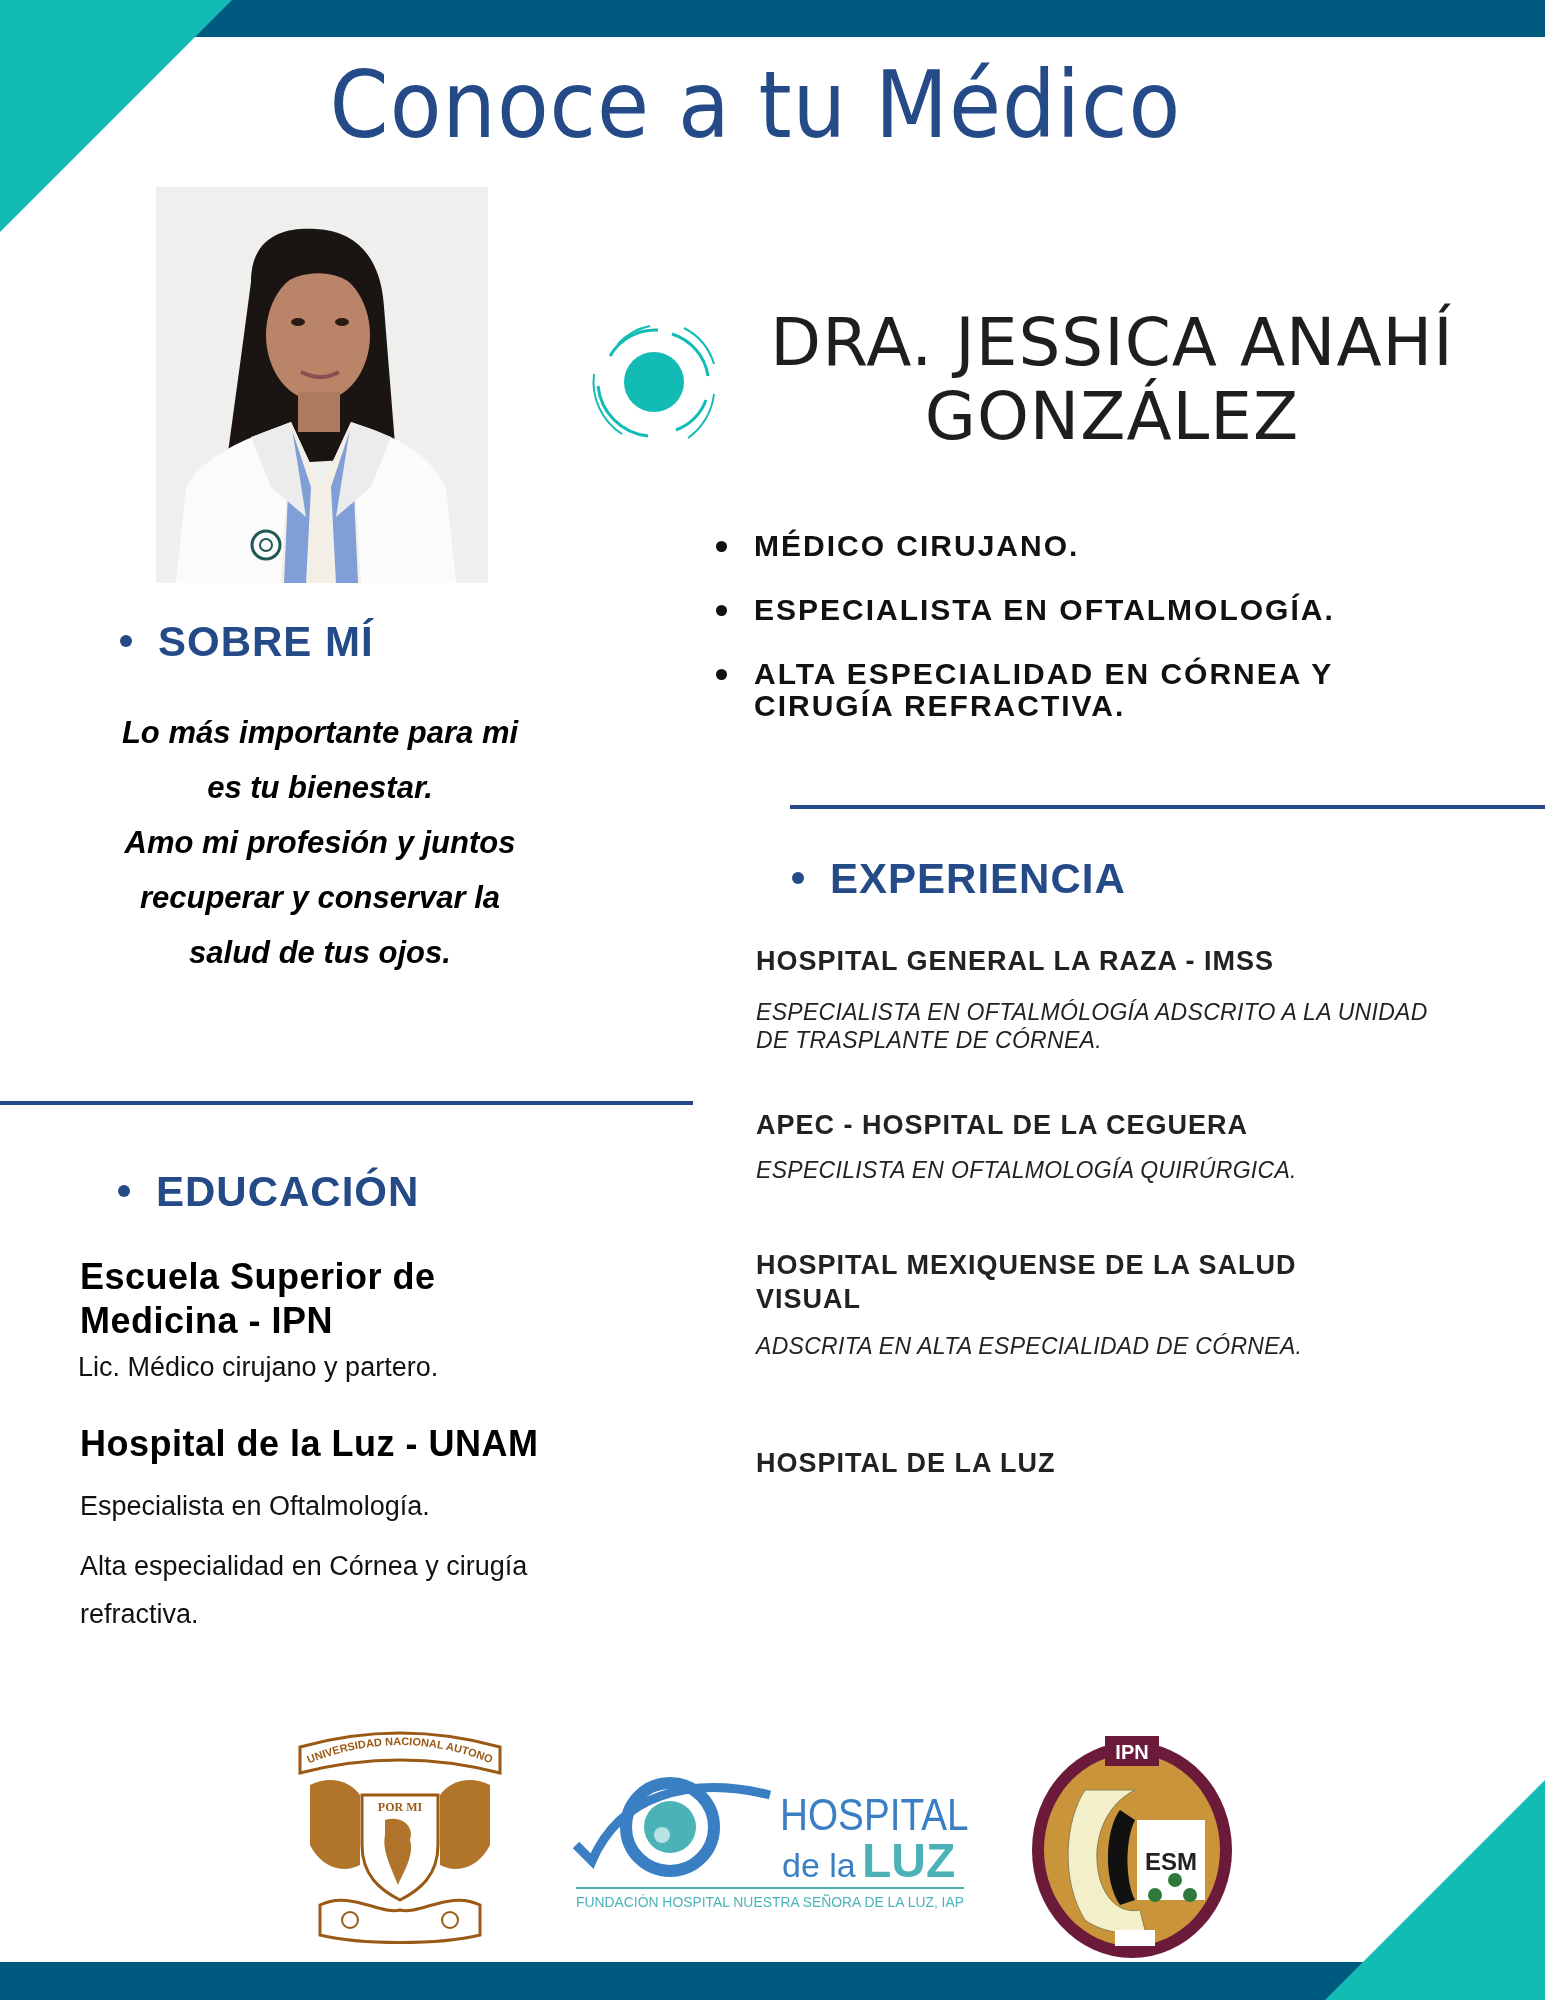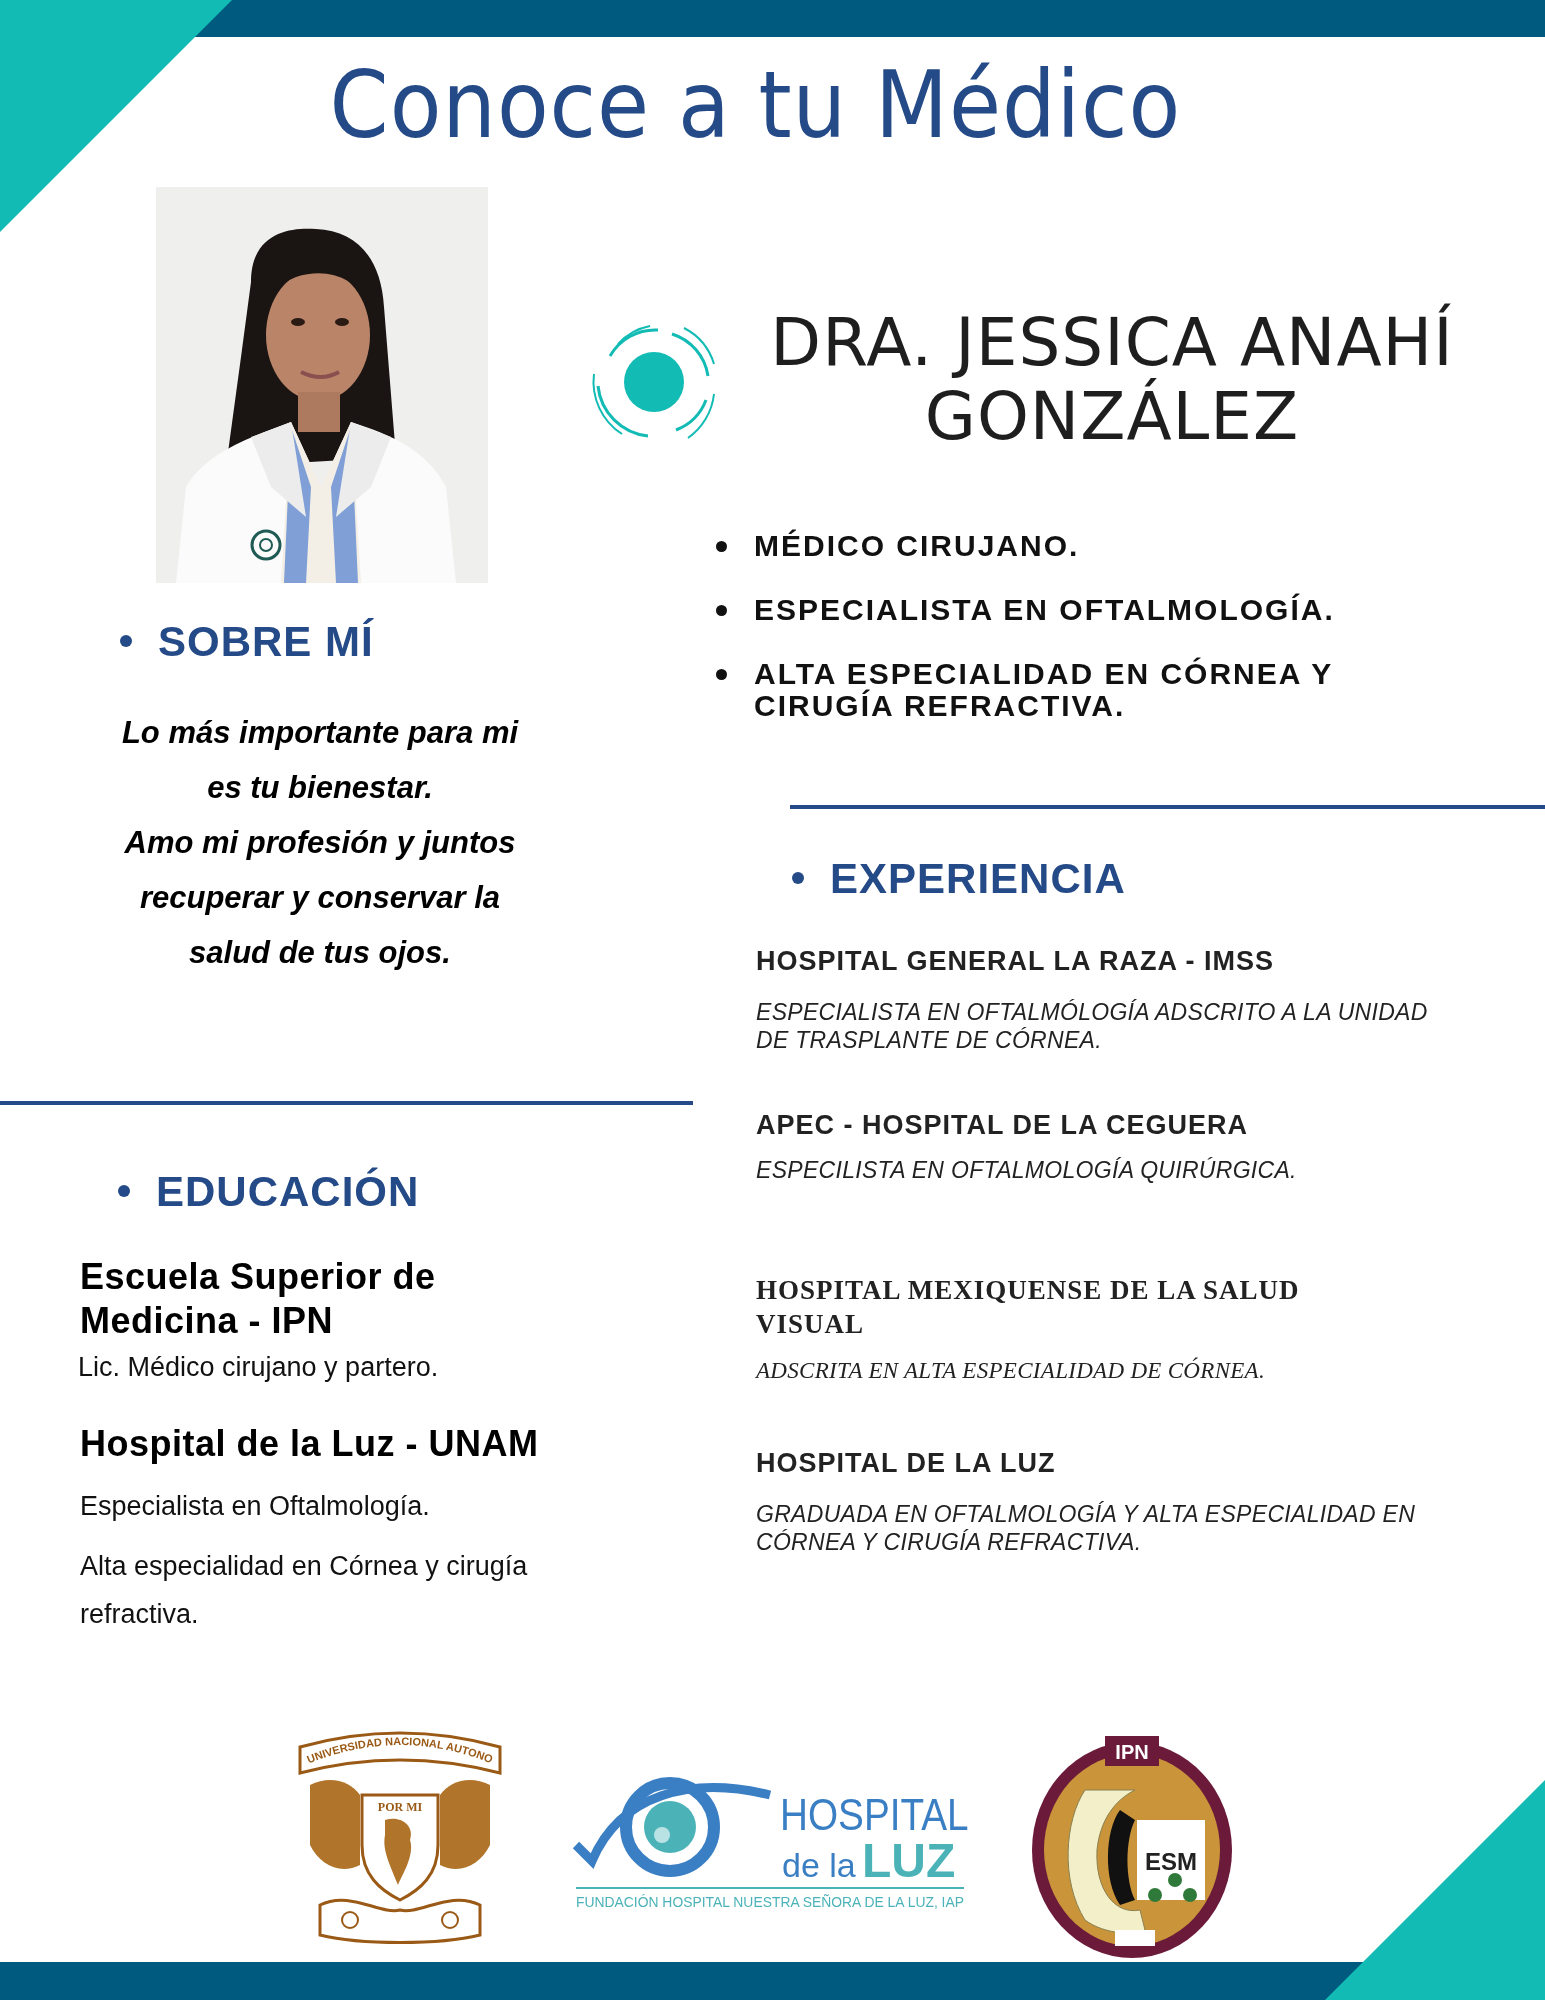--- a/index.html
+++ b/index.html
@@ -145,27 +145,26 @@
 </div>
 <div class="exp-list">
   <div class="exp-item" style="top:0;">
     <div class="exp-place">HOSPITAL GENERAL LA RAZA - IMSS</div>
     <div class="exp-desc" style="margin-top:20px;width:680px;">ESPECIALISTA EN OFTALMÓLOGÍA ADSCRITO A LA UNIDAD DE TRASPLANTE DE CÓRNEA.</div>
   </div>
   <div class="exp-item" style="top:164px;">
     <div class="exp-place">APEC - HOSPITAL DE LA CEGUERA</div>
     <div class="exp-desc" style="margin-top:14px;">ESPECILISTA EN OFTALMOLOGÍA QUIRÚRGICA.</div>
   </div>
-  <div class="exp-item" style="top:329px;font-family:Liberation Serif, serif;">
+  <div class="exp-item" style="top:304px;">
     <div class="exp-place" style="width:620px;">HOSPITAL MEXIQUENSE DE LA SALUD VISUAL</div>
     <div class="exp-desc" style="margin-top:16px;">ADSCRITA EN ALTA ESPECIALIDAD DE CÓRNEA.</div>
   </div>
   <div class="exp-item" style="top:502px;">
     <div class="exp-place">HOSPITAL DE LA LUZ</div>
-    <div class="exp-desc" style="margin-top:20px;width:740px;">GRADUADA EN OFTALMOLOGÍA Y ALTA ESPECIALIDAD EN CÓRNEA Y CIRUGÍA REFRACTIVA.</div>
   </div>
 </div>
 
 <div class="section-heading edu-heading-pos">
   <span class="dot"></span><span>EDUCACIÓN</span>
 </div>
 <div class="edu-block" style="top:1255px;">
   <div class="edu-school" style="width:460px;">Escuela Superior de Medicina - IPN</div>
   <div class="edu-detail" style="margin-left:-2px;">Lic. Médico cirujano y partero.</div>
 </div>

